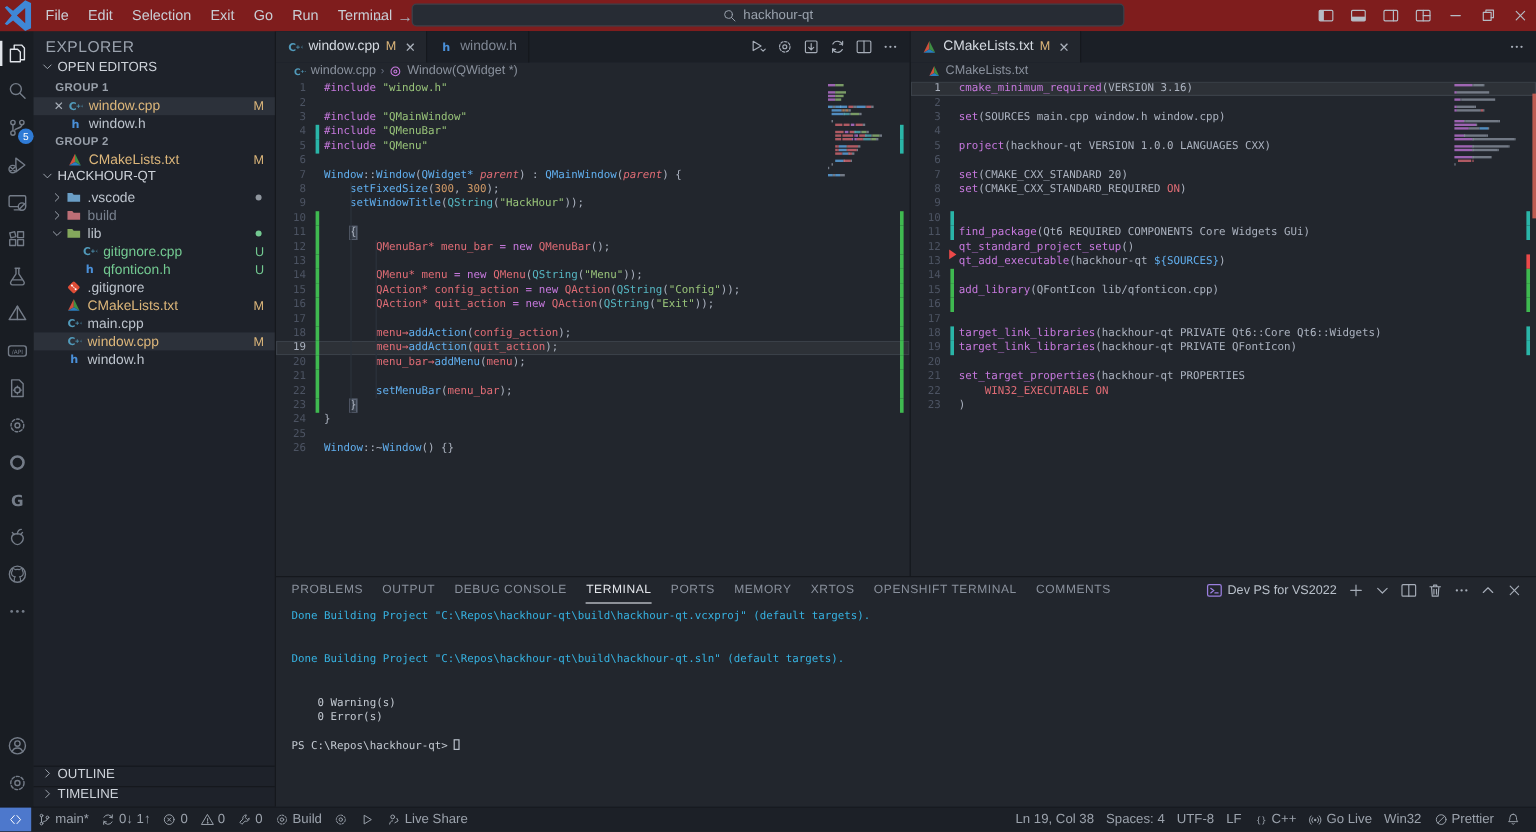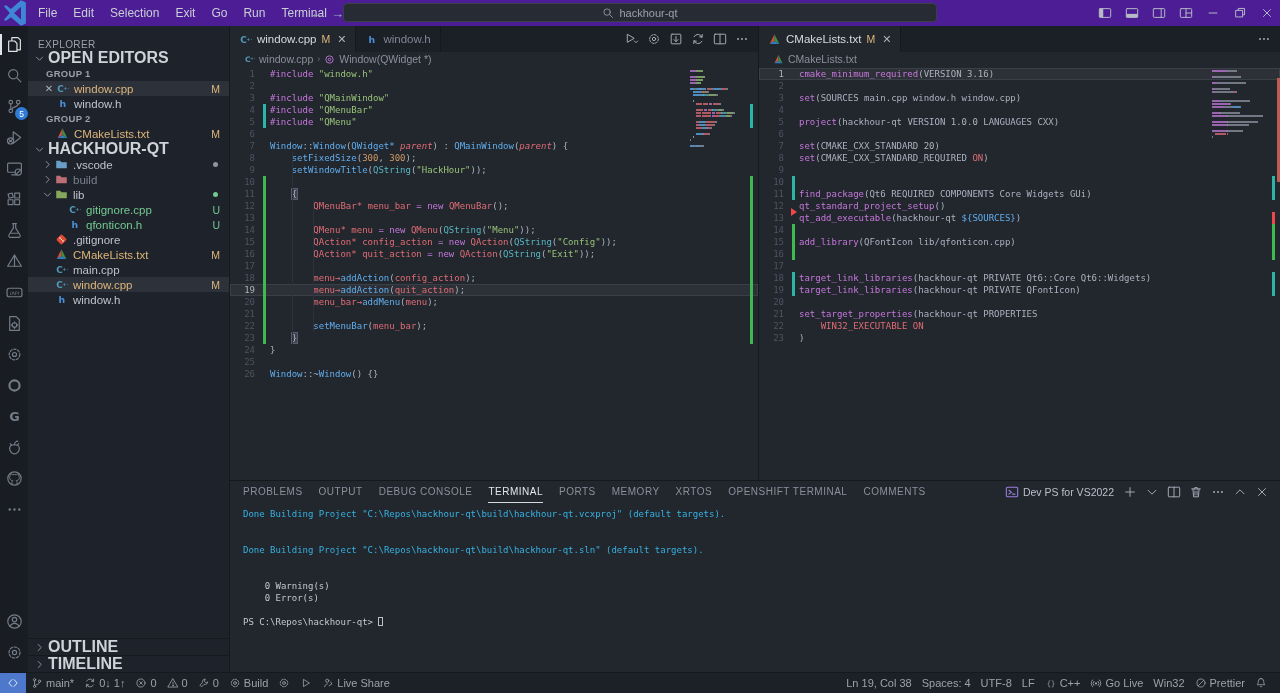--- a/index.html
+++ b/index.html
@@ -1,44 +1,44 @@
 <!DOCTYPE html>
 <html><head>
 <meta charset="utf-8">
 <style>
   *{box-sizing:border-box;margin:0;padding:0}
   html,body{width:1280px;height:693px;overflow:hidden}
   body{background:#22262d;font-family:"Liberation Sans",sans-serif;color:#aab1bb;position:relative;user-select:none}
   svg{display:block}
 
   
-  .titlebar{height:26px;background:#4c1d95;display:flex;align-items:flex-end;position:relative}
+  .titlebar{height:26px;background:#7f1d1d;display:flex;align-items:flex-end;position:relative}
   .tb-logo{width:30px;height:100%;display:flex;align-items:center;justify-content:center}
   .menu-item{padding:0 8px;font-size:12px;color:#c9ced5;height:100%;display:flex;align-items:center;cursor:default}
   .nav-arrows{position:absolute;left:310px;top:0;height:26px;display:flex;align-items:center;gap:8px;color:#aab1bb;font-size:13px}
   .cmd-center{position:absolute;left:343px;top:3px;width:594px;height:19px;background:#272c34;border:1px solid #3a404a;border-radius:4px;display:flex;align-items:center;justify-content:center;gap:5px;font-size:11px;color:#9aa2ad}
   .tb-right{position:absolute;right:0;top:0;height:26px;display:flex;align-items:center}
   .tb-ico{width:27px;height:100%;display:flex;align-items:center;justify-content:center;color:#b6bcc5}
   .tb-ico svg{width:14px;height:14px}
 
   
   .main{display:flex;height:646px}
 
   .activitybar{width:28px;background:#191d23;display:flex;flex-direction:column;align-items:center;padding-top:3px}
   .ab-slot{width:28px;height:31px;display:flex;align-items:center;justify-content:center;position:relative;color:#747c88;flex:none}
   .ab-slot.active{color:#e0e4e9}
   .ab-slot.active::before{content:"";position:absolute;left:0;top:5px;bottom:5px;width:2px;background:#e0e4e9}
   .ab-slot svg{width:17px;height:17px}
   .ab-badge{position:absolute;right:0;bottom:2px;min-width:13px;height:13px;border-radius:7px;background:#2f7bd6;color:#fff;font-size:8.5px;display:flex;align-items:center;justify-content:center;padding:0 2px}
   .ab-bottom{margin-top:auto;margin-bottom:4px;display:flex;flex-direction:column;align-items:center}
 
   .sidebar{width:202px;background:#1e222a;border-right:1px solid #15181d;display:flex;flex-direction:column;font-size:12px}
-  .sb-header{height:24px;display:flex;align-items:flex-end;padding:0 10px;font-size:10px;letter-spacing:.4px;color:#9aa2ad;flex:none}
+  .sb-header{height:24px;display:flex;align-items:center;padding:0 10px;font-size:13px;letter-spacing:.4px;color:#9aa2ad;flex:none}
   .sb-more{margin-left:auto;color:#9aa2ad}
-  .sec-row{height:16px;display:flex;align-items:center;font-weight:bold;font-size:16px;color:#ced3da;padding-left:6px;gap:3px;flex:none}
+  .sec-row{height:16px;display:flex;align-items:flex-start;font-weight:normal;font-size:11px;color:#ced3da;padding-left:6px;gap:3px;flex:none}
   .chev{width:11px;height:11px;color:#aab1bb;flex:none}
   .chev svg{width:11px;height:11px}
   .row{height:15px;display:flex;align-items:center;position:relative;color:#bcc3cc;flex:none;cursor:pointer}
   .row.selected{background:#2c313a}
   .row .ficon{width:13px;height:13px;margin-right:5px;flex:none}
   .row .ficon svg{width:13px;height:13px}
   .row .lbl{white-space:nowrap;font-size:11.5px}
   .row .badge{position:absolute;right:9px;font-size:10.5px}
   .row .dot{position:absolute;right:11px;width:5px;height:5px;border-radius:50%}
   .row .closex{width:14px;text-align:center;color:#aab1bb;font-size:10px;flex:none}

